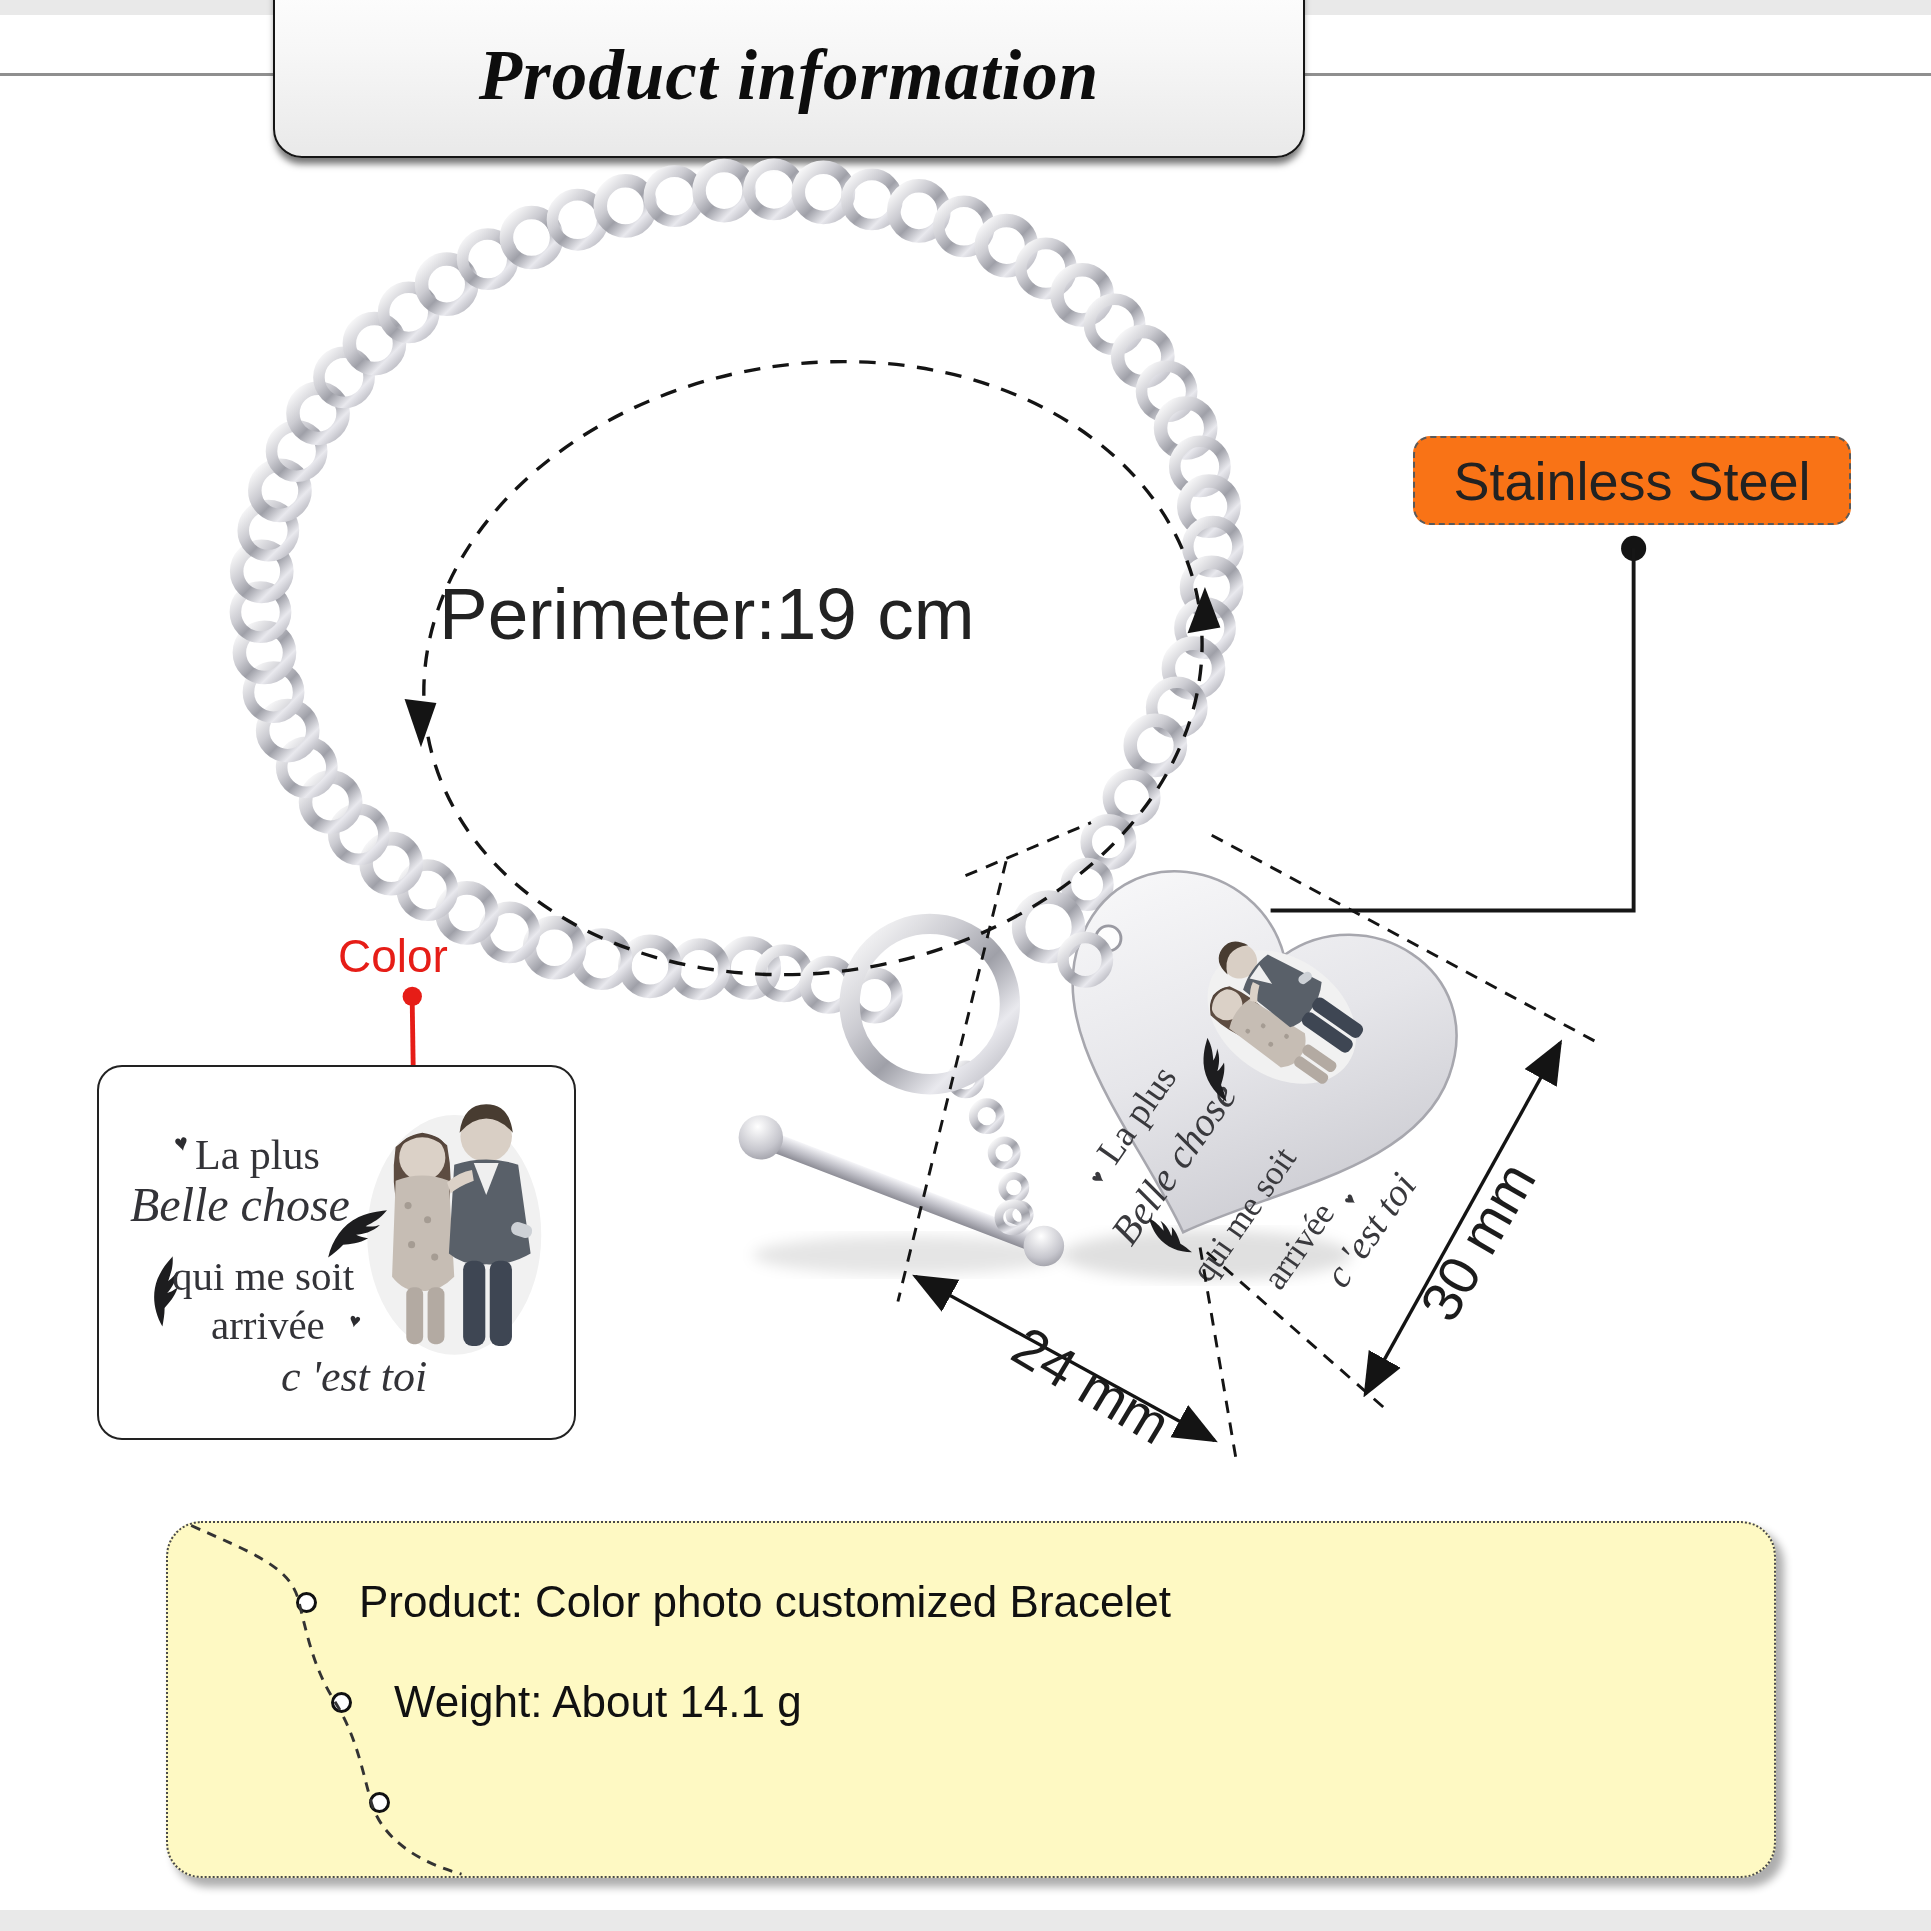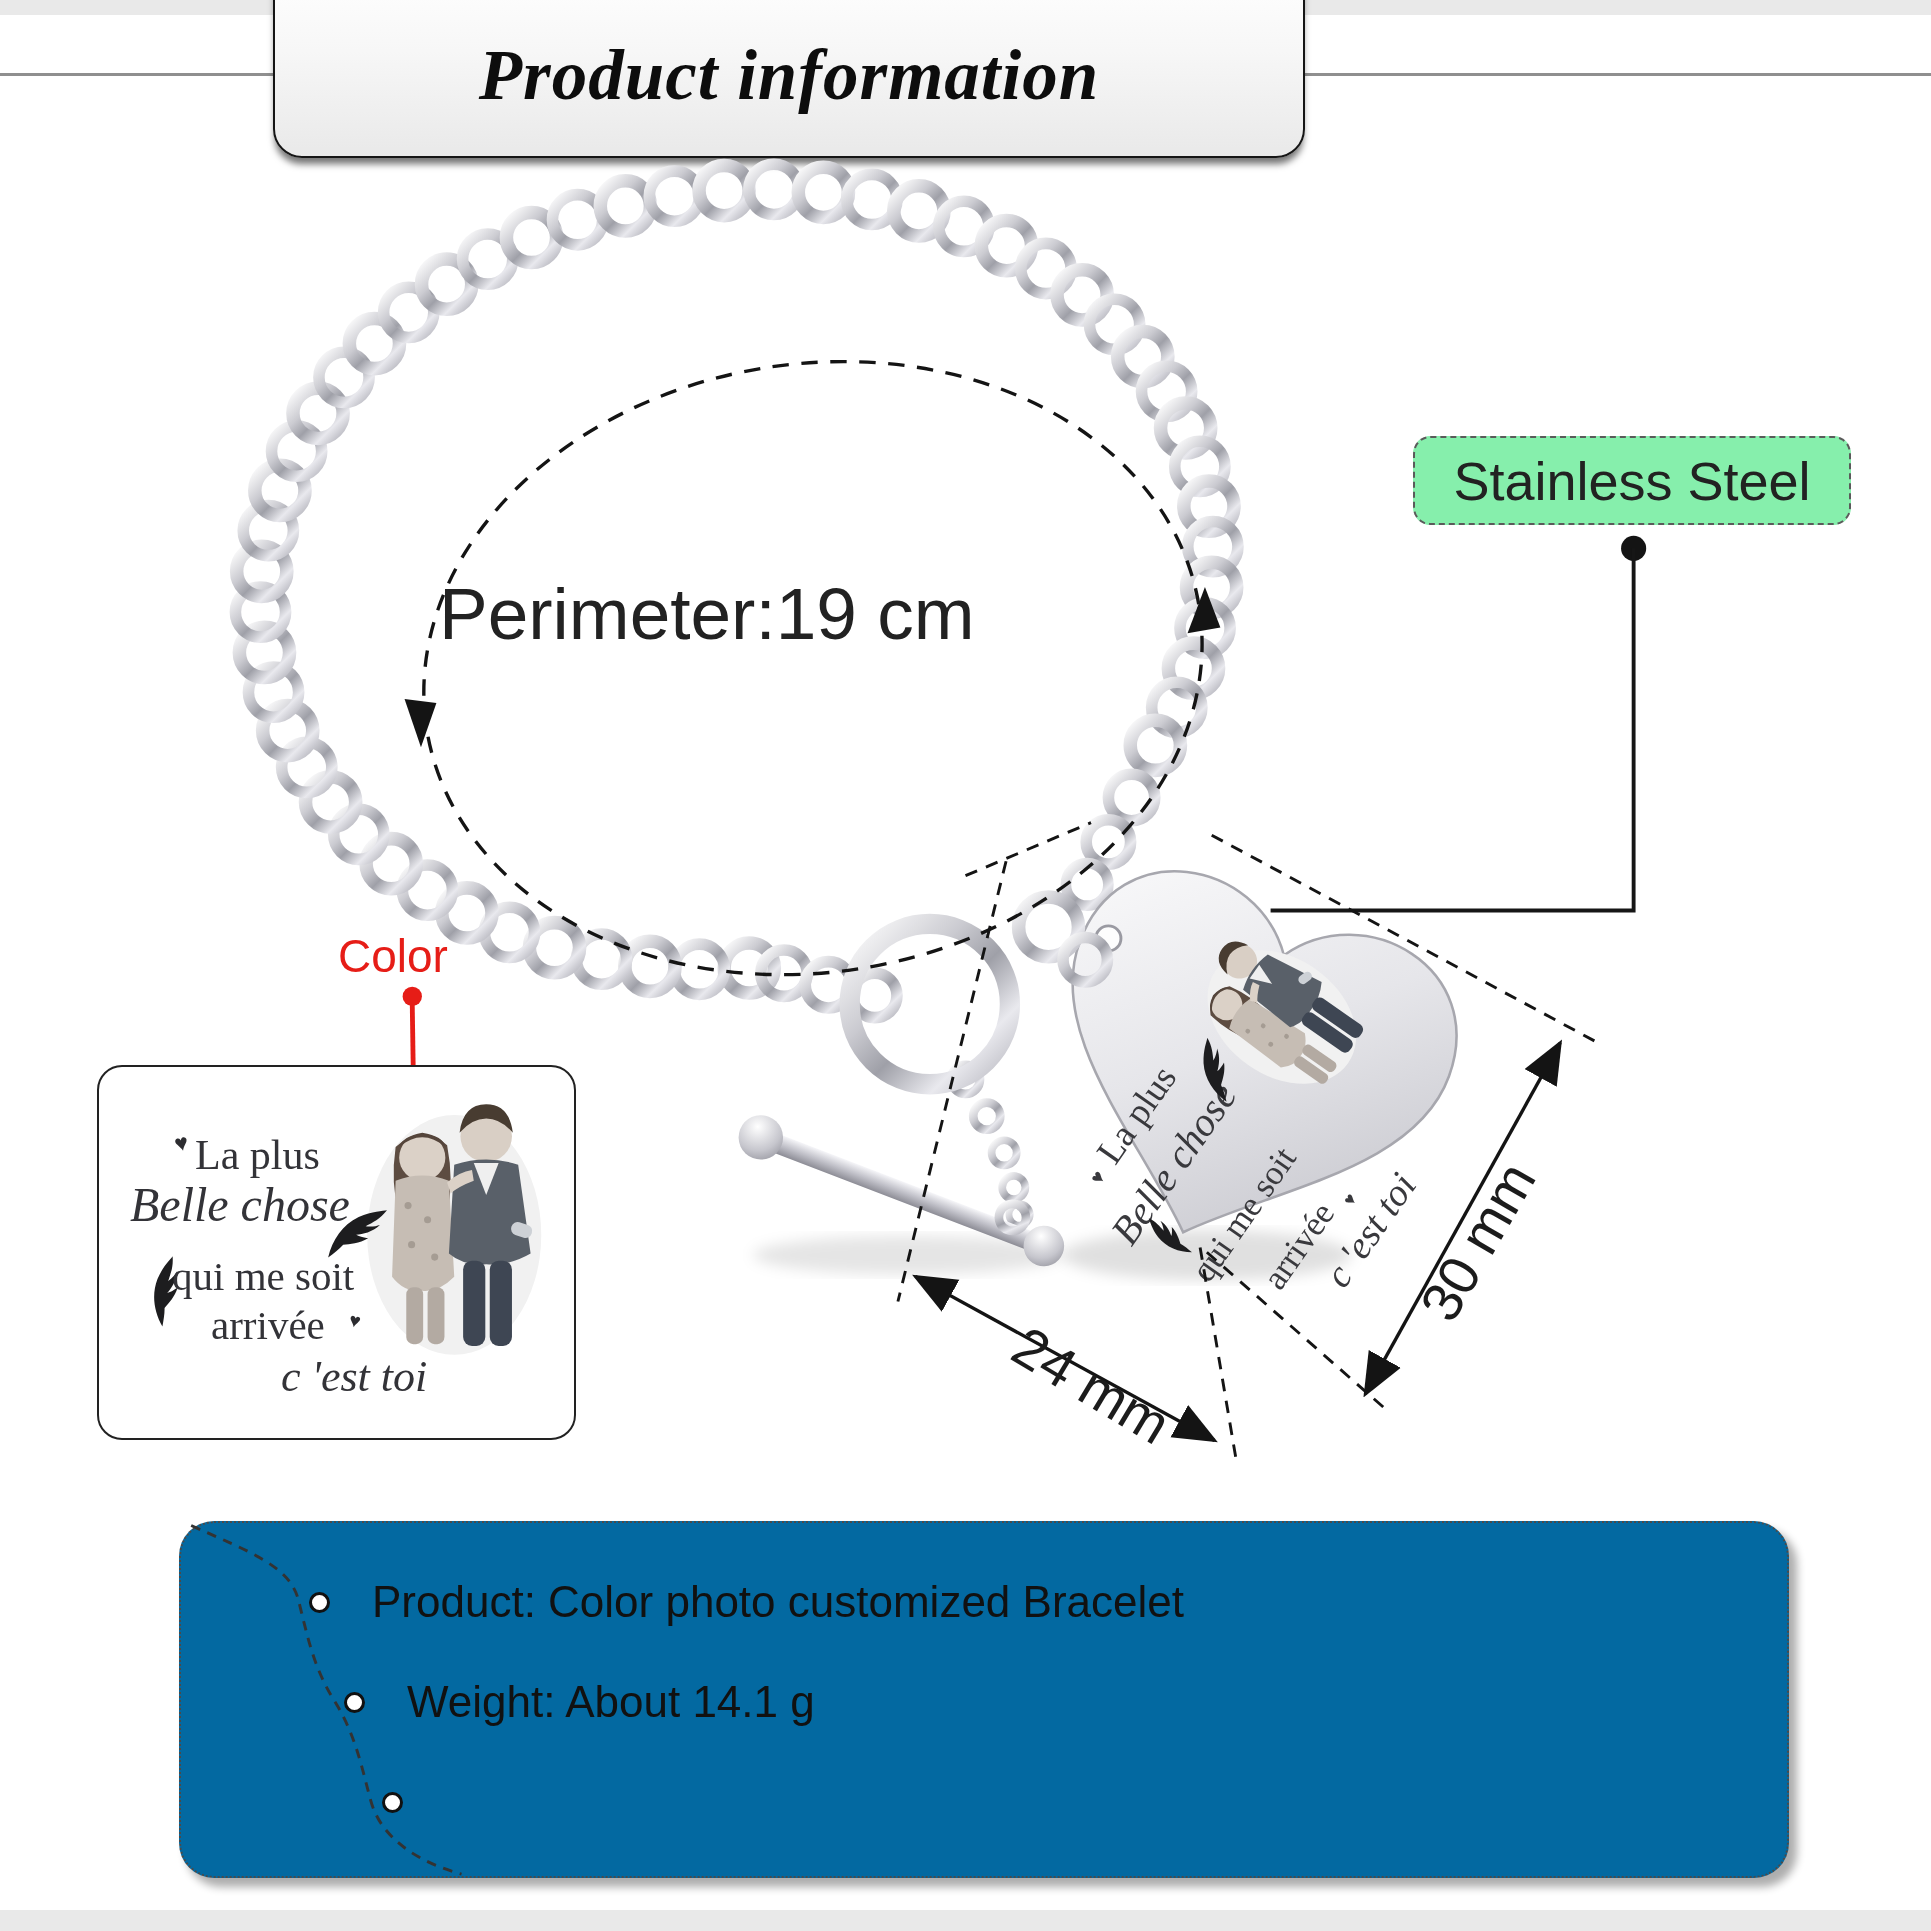--- a/index.html
+++ b/index.html
@@ -12,34 +12,34 @@
   #header-line{left:0;top:73px;width:1931px;height:2.9px;background:#8f8f8f;}
   
   #header-box{left:273px;top:-37px;width:1032px;height:195px;background:linear-gradient(180deg,#ffffff 0%,#f7f7f7 45%,#e9e9e9 100%);
       border:2.9px solid #151515;border-radius:29px;box-shadow:0 8.7px 7.7px -2.9px rgba(0,0,0,0.55);
       display:flex;align-items:center;justify-content:center;padding-top:29px;box-sizing:border-box;}
   #header-title{font-family:"Liberation Serif",serif;font-style:italic;font-weight:bold;
       font-size:71px;color:#0d0d0d;letter-spacing:1px;}
   
   #perimeter-label{left:439px;top:572px;width:772px;font-size:73px;color:#222;}
   
-  #material-label{left:1413px;top:436px;width:438px;height:89px;background:#86efac;
+  #material-label{left:1413px;top:436px;width:438px;height:89px;background:#f97316;
       border:2.9px dashed #5a5a5a;border-radius:17.4px;display:flex;align-items:center;justify-content:center;
       font-size:54px;color:#222;box-sizing:border-box;}
   
   #photo-label{left:338px;top:929px;font-size:46px;color:#e61d17;}
   
   #sample-card{left:97px;top:1065px;width:479px;height:375px;background:#fff;border:2.9px solid #222;
       border-radius:25px;box-sizing:border-box;}
   #sample-card .eng{position:absolute;font-family:"Liberation Serif",serif;color:#333338;}
   .eng-serif{font-size:42px;}
   .eng-script{font-size:48px;font-style:italic;}
   .eng-italic{font-size:44px;font-style:italic;}
   
-  #specs-box{left:179px;top:1521px;width:1610px;height:357px;background:#0369a1;border:2.9px dotted #4a4a4a;
+  #specs-box{left:166px;top:1521px;width:1610px;height:357px;background:#fef9c3;border:2.9px dotted #4a4a4a;
       border-radius:35px;box-shadow:7.7px 8.7px 8.7px rgba(0,0,0,0.32);box-sizing:border-box;}
   .spec-text{position:absolute;font-size:44px;color:#111;white-space:nowrap;}
   .bullet{position:absolute;width:21px;height:21px;border:3.9px solid #111;border-radius:50%;background:#fff;box-sizing:border-box;}
   svg{overflow:visible;}
   .noptr{pointer-events:none;}
 </style>
 </head>
 <body>
 
 <div id="stage">

